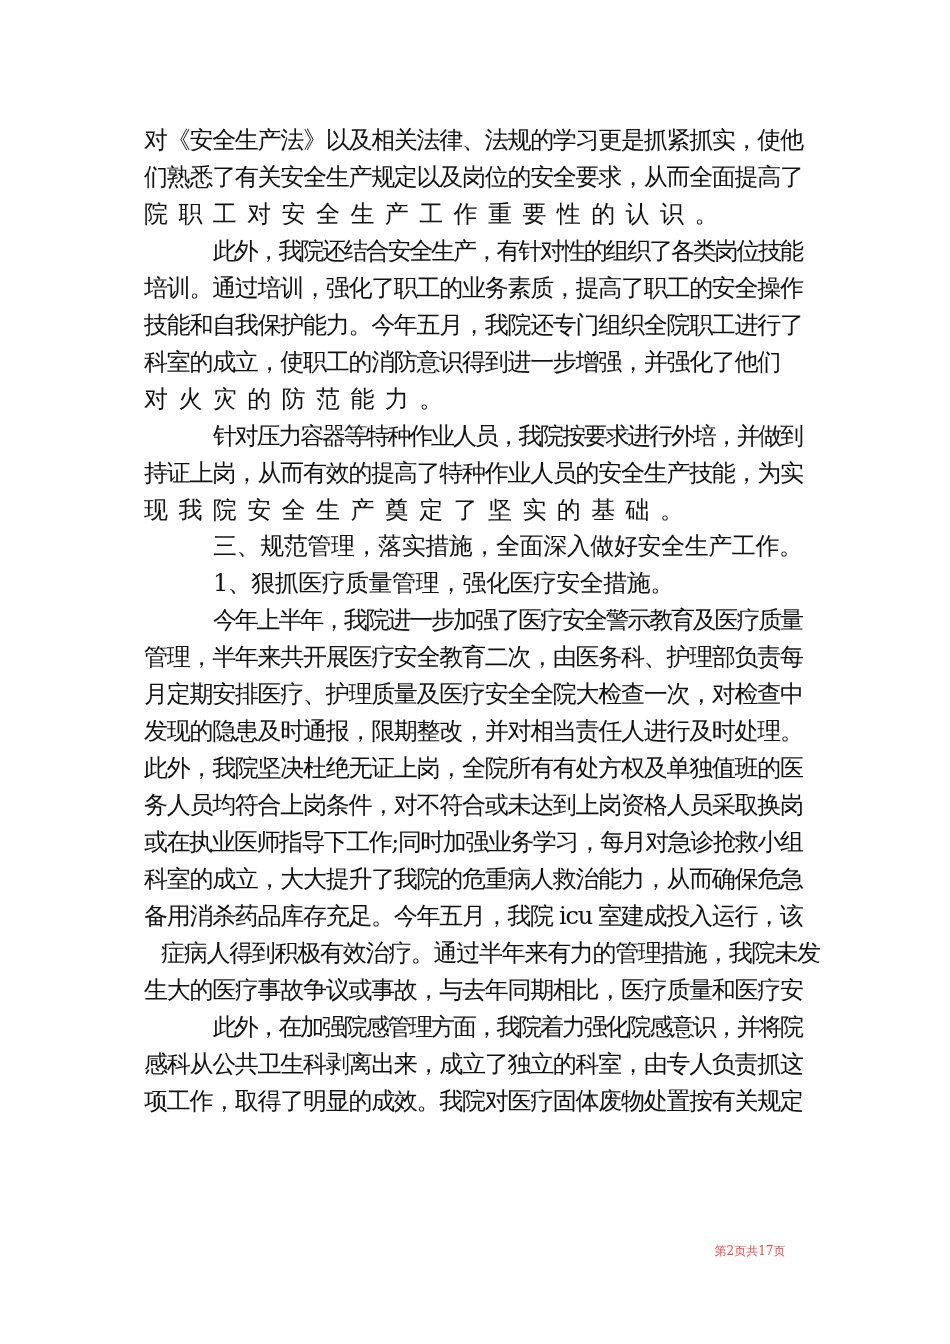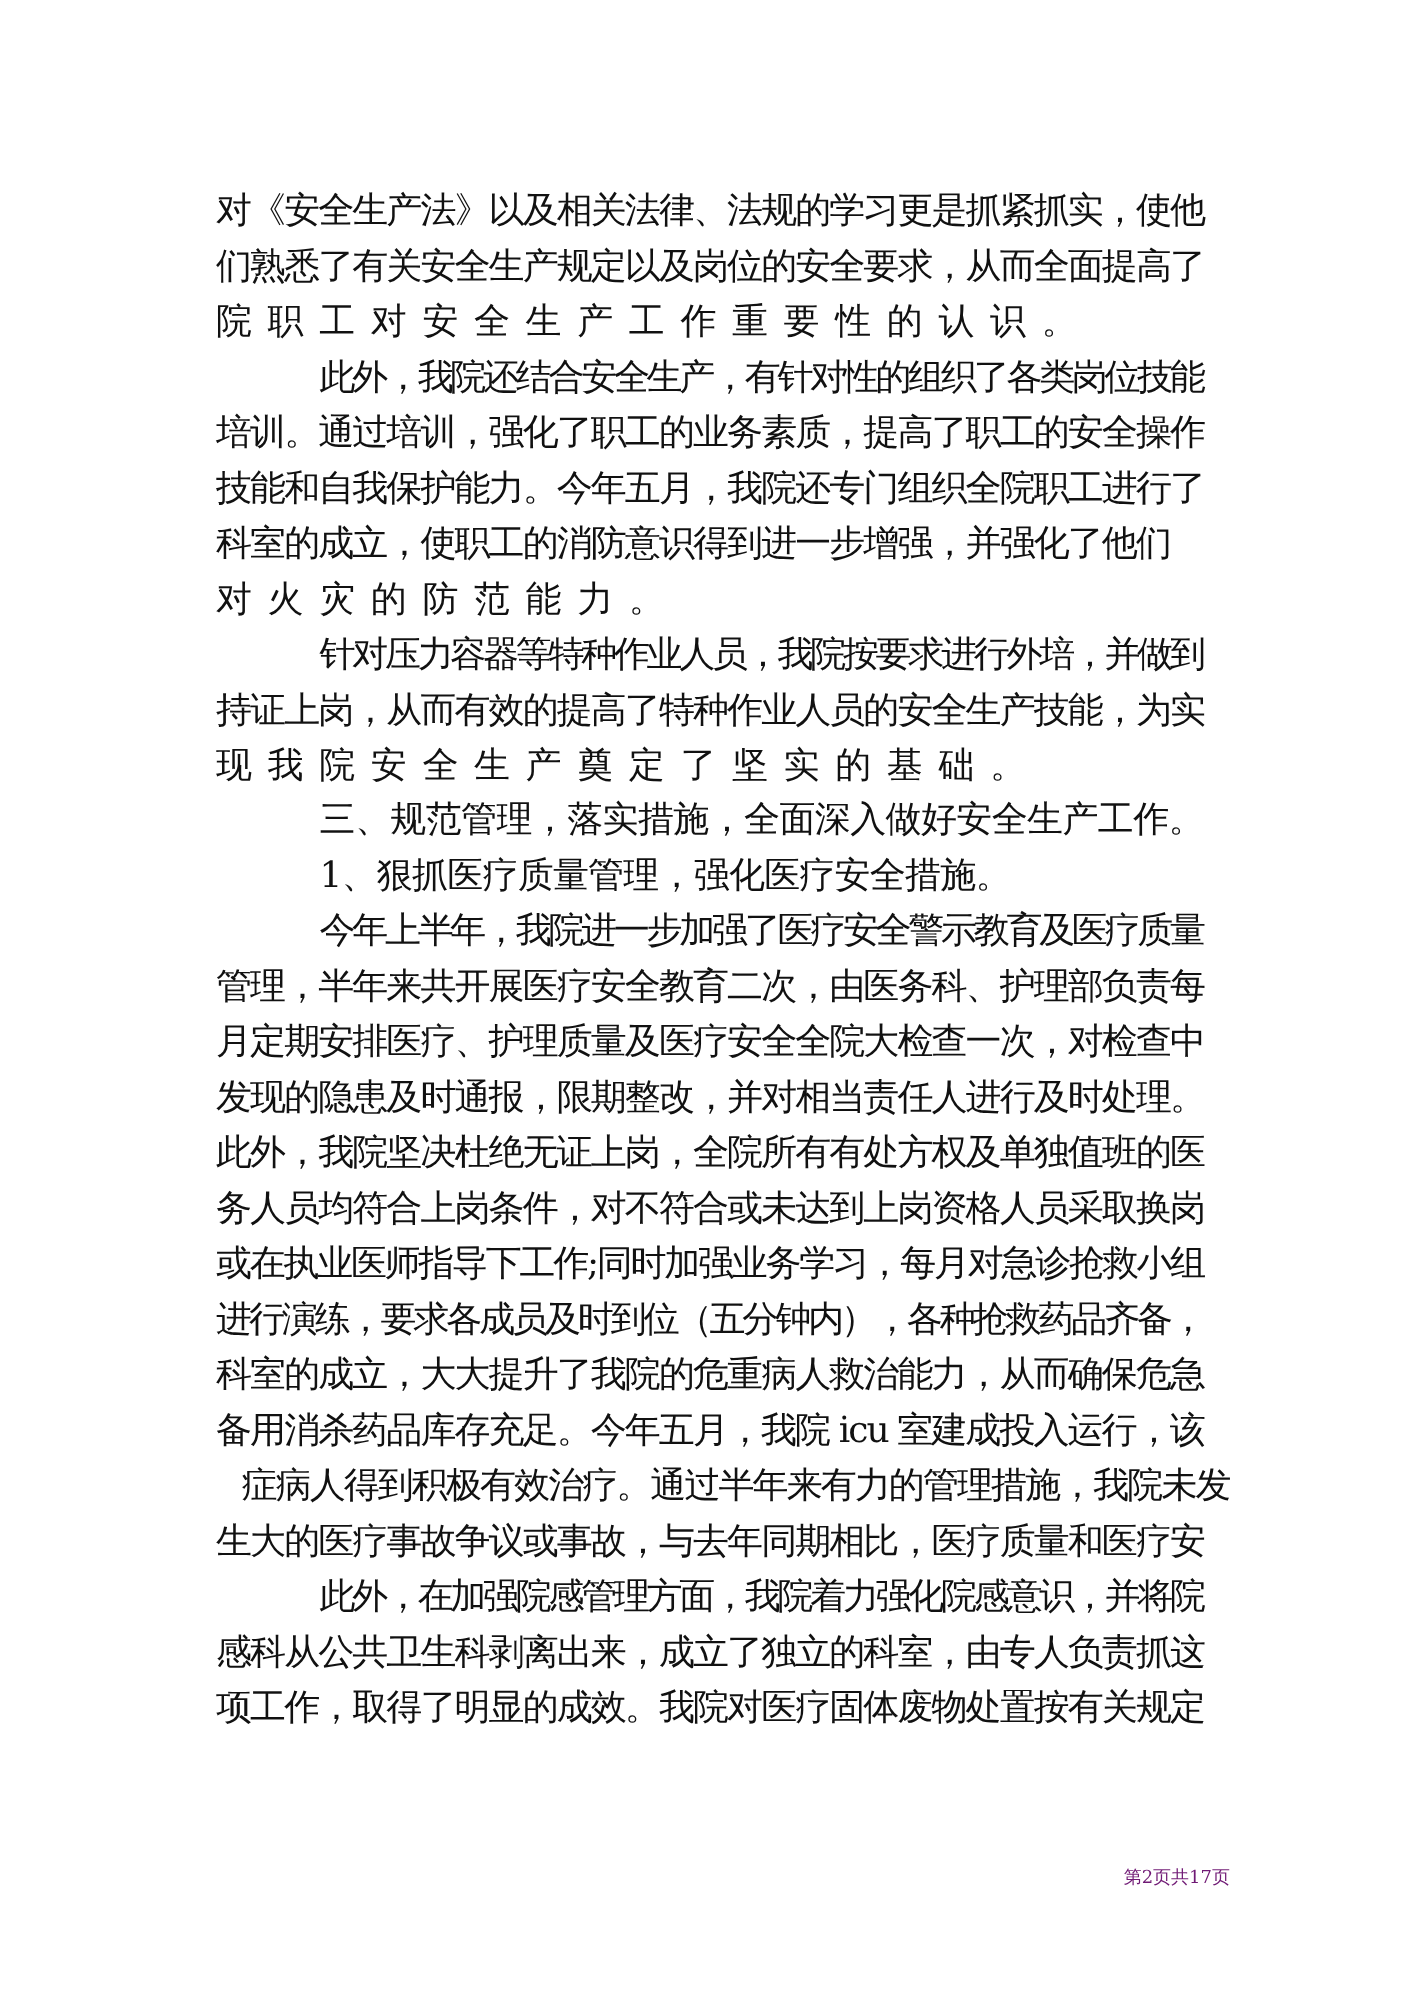--- a/index.html
+++ b/index.html
@@ -36,23 +36,23 @@
     white-space: nowrap;
   }
   .line.indent {
     padding-left: 69px;
   }
   .footer {
     position: absolute;
     left: 680px;
     top: 1243px;
     width: 140px;
-    text-align: right;
+    text-align: center;
     font-size: 12px;
-    color: #701a75;
+    color: #ef4444;
     font-family: "DejaVu Serif", "Liberation Serif", serif;
   }
 </style>
 </head>
 <body>
 
 <div class="page">
   <div class="body-text" id="body-text">
       <div class="line" style="letter-spacing: -1.28571px;">对《安全生产法》以及相关法律、法规的学习更是抓紧抓实，使他</div>
       <div class="line" style="letter-spacing: -1.28571px;">们熟悉了有关安全生产规定以及岗位的安全要求，从而全面提高了</div>
@@ -67,21 +67,20 @@
       <div class="line">现我院安全生产奠定了坚实的基础。</div>
       <div class="line indent" style="letter-spacing: -0.416667px;">三、规范管理，落实措施，全面深入做好安全生产工作。</div>
       <div class="line indent" style="letter-spacing: -0.526316px;">1、狠抓医疗质量管理，强化医疗安全措施。</div>
       <div class="line indent" style="letter-spacing: -2.19231px;">今年上半年，我院进一步加强了医疗安全警示教育及医疗质量</div>
       <div class="line" style="letter-spacing: -1.28571px;">管理，半年来共开展医疗安全教育二次，由医务科、护理部负责每</div>
       <div class="line" style="letter-spacing: -1.28571px;">月定期安排医疗、护理质量及医疗安全全院大检查一次，对检查中</div>
       <div class="line" style="letter-spacing: -1.28571px;">发现的隐患及时通报，限期整改，并对相当责任人进行及时处理。</div>
       <div class="line" style="letter-spacing: -1.28571px;">此外，我院坚决杜绝无证上岗，全院所有有处方权及单独值班的医</div>
       <div class="line" style="letter-spacing: -1.28571px;">务人员均符合上岗条件，对不符合或未达到上岗资格人员采取换岗</div>
       <div class="line" style="letter-spacing: -1.51724px;">或在执业医师指导下工作;同时加强业务学习，每月对急诊抢救小组</div>
-      <div class="line" style="letter-spacing: -2.06897px;">进行演练，要求各成员及时到位（五分钟内），各种抢救药品齐备，</div>
       <div class="line" style="letter-spacing: -1.28571px;">科室的成立，大大提升了我院的危重病人救治能力，从而确保危急</div>
       <div class="line" style="letter-spacing: -1.29032px;">备用消杀药品库存充足。今年五月，我院 icu 室建成投入运行，该</div>
       <div class="line" style="letter-spacing: -1.28571px; margin-left: 17px;">症病人得到积极有效治疗。通过半年来有力的管理措施，我院未发</div>
       <div class="line" style="letter-spacing: -1.28571px;">生大的医疗事故争议或事故，与去年同期相比，医疗质量和医疗安</div>
       <div class="line indent" style="letter-spacing: -2.19231px;">此外，在加强院感管理方面，我院着力强化院感意识，并将院</div>
       <div class="line" style="letter-spacing: -1.28571px;">感科从公共卫生科剥离出来，成立了独立的科室，由专人负责抓这</div>
       <div class="line" style="letter-spacing: -1.28571px;">项工作，取得了明显的成效。我院对医疗固体废物处置按有关规定</div>
     </div>
   <div class="footer">第2页共17页</div>
 </div>

